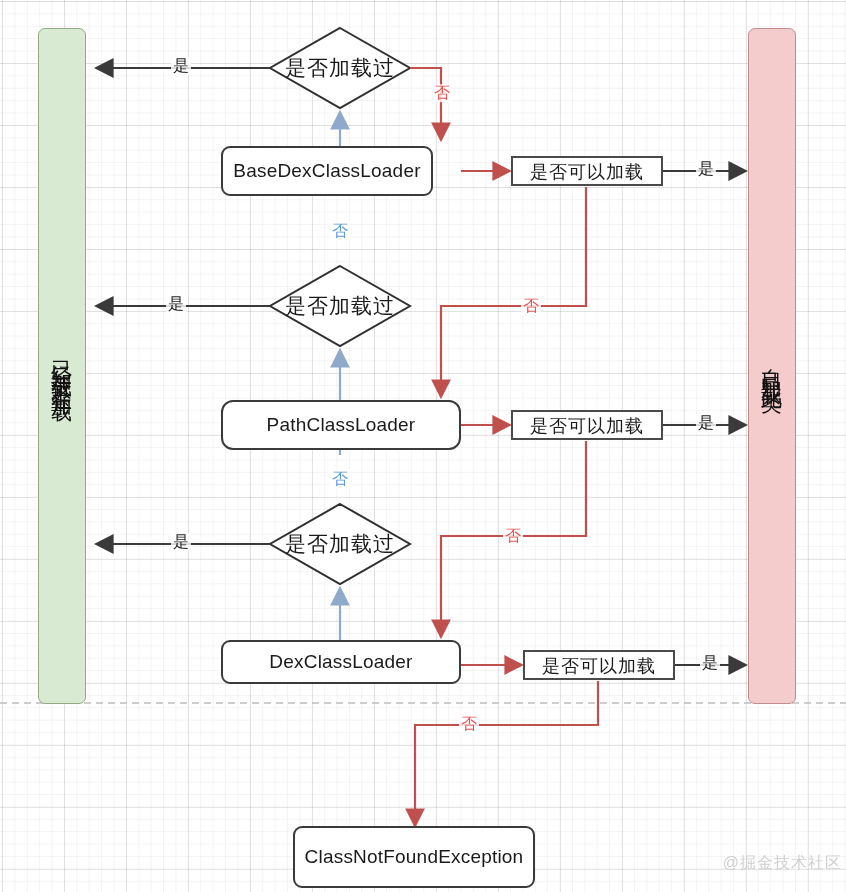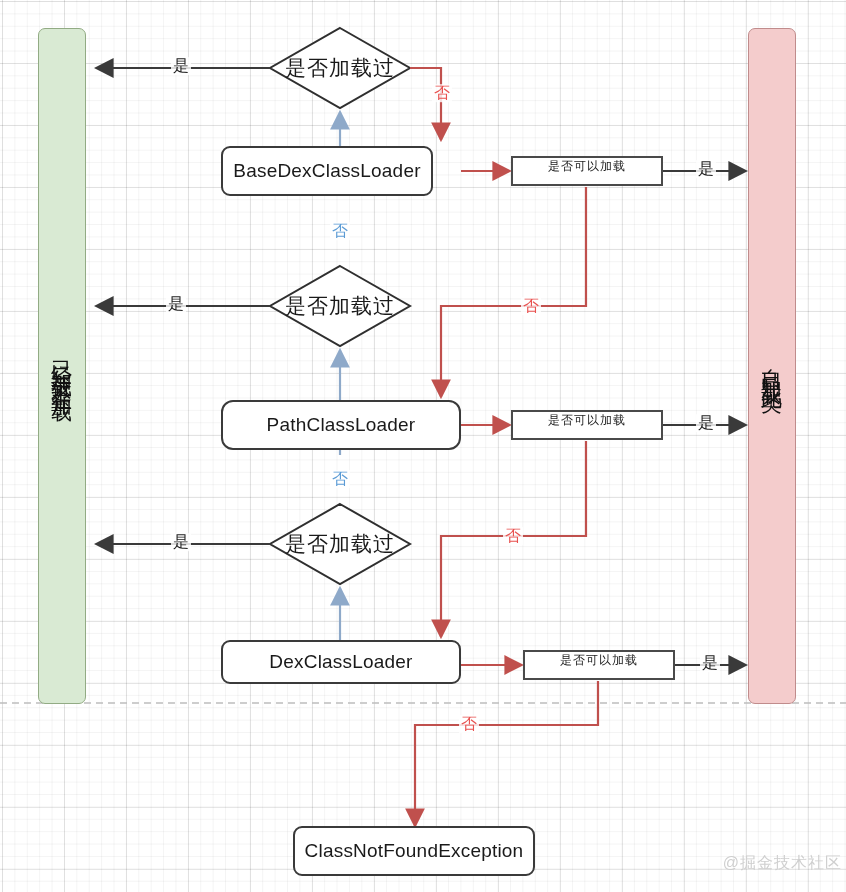--- a/index.html
+++ b/index.html
@@ -76,23 +76,23 @@
     white-space: nowrap;
   }
 
   
   .rect-box {
     position: absolute;
     box-sizing: border-box;
     background: #ffffff;
     border: 2px solid #4a4a4a;
     display: flex;
-    align-items: flex-start;
+    align-items: flex-end;
     justify-content: center;
-    font-size: 12px;
+    font-size: 18px;
     color: #1a1a1a;
     letter-spacing: 1px;
     white-space: nowrap;
   }
 
   
   .diamond-label {
     position: absolute;
     font-size: 21px;
     color: #1a1a1a;
@@ -191,21 +191,21 @@
 
   <div class="proc-box" style="left:221px; top:146px; width:212px; height:50px;">
     <span>BaseDexClassLoader</span>
   </div>
   <div class="proc-box" style="left:221px; top:400px; width:240px; height:50px;border-radius:12px;">
     <span>PathClassLoader</span>
   </div>
   <div class="proc-box" style="left:221px; top:640px; width:240px; height:44px;">
     <span>DexClassLoader</span>
   </div>
-  <div class="proc-box" style="left:293px; top:826px; width:242px; height:50px;">
+  <div class="proc-box" style="left:293px; top:826px; width:242px; height:62px;">
     <span>ClassNotFoundException</span>
   </div>
 
   <div class="rect-box" style="left:511px; top:156px; width:152px; height:30px;">
     <span>是否可以加载</span>
   </div>
   <div class="rect-box" style="left:511px; top:410px; width:152px; height:30px;">
     <span>是否可以加载</span>
   </div>
   <div class="rect-box" style="left:523px; top:650px; width:152px; height:30px;">

